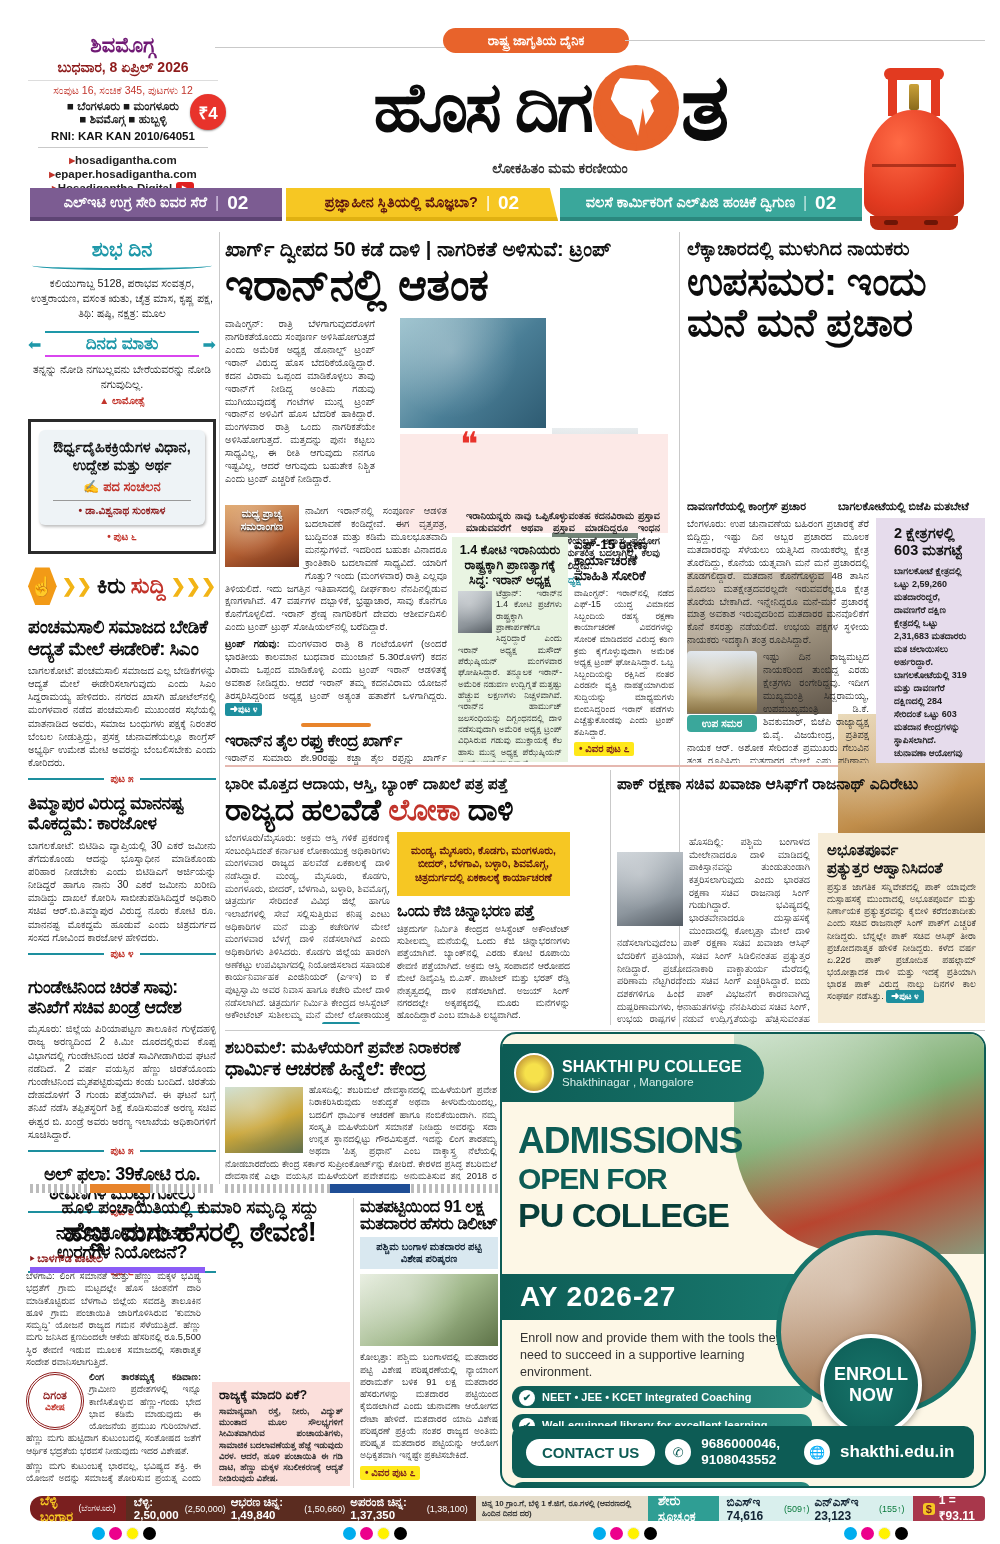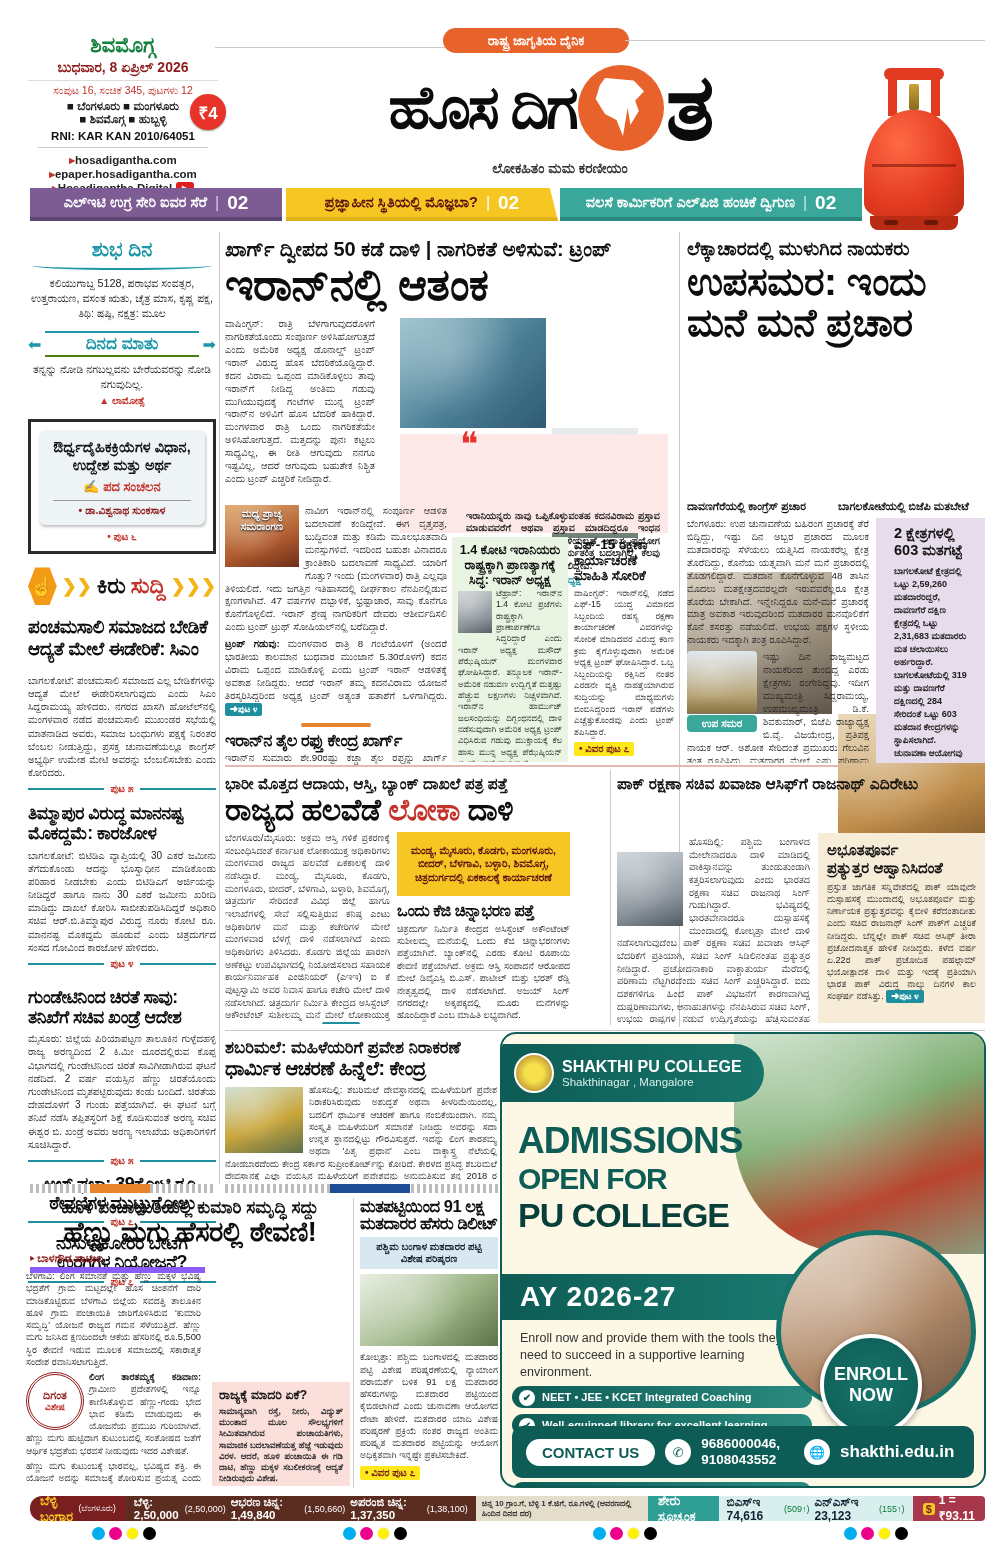--- a/index.html
+++ b/index.html
@@ -28,41 +28,41 @@
 
 <div class="page">
 
   <div class="abs" style="left:443px;top:28px;width:186px;height:25px;background:#e8632b;border-radius:13px;display:flex;align-items:center;justify-content:center;">
     <span style="color:#fff;font-weight:bold;font-size:13px;">ರಾಷ್ಟ್ರ ಜಾಗೃತಿಯ ದೈನಿಕ</span>
   </div>
   <div class="abs hline" style="left:625px;top:40px;width:360px;"></div>
   <div class="abs hline" style="left:215px;top:47px;width:230px;"></div>
 
   <div class="abs" style="left:28px;top:33px;width:190px;text-align:center;">
-    <div style="color:#15803d;font-weight:900;font-size:21px;">ಶಿವಮೊಗ್ಗ</div>
+    <div style="color:#701a75;font-weight:900;font-size:21px;">ಶಿವಮೊಗ್ಗ</div>
     <div style="color:#8e1b1b;font-weight:bold;font-size:14px;margin-top:2px;">ಬುಧವಾರ, 8 ಏಪ್ರಿಲ್ 2026</div>
     <div style="color:#c2342b;font-size:10.5px;margin-top:4px;border-top:1px solid #ddd;padding-top:3px;">ಸಂಪುಟ 16, ಸಂಚಿಕೆ 345, ಪುಟಗಳು 12</div>
     <div style="color:#1a1a1a;font-weight:bold;font-size:11.5px;margin-top:3px;">■ ಬೆಂಗಳೂರು  ■ ಮಂಗಳೂರು</div>
     <div style="color:#1a1a1a;font-weight:bold;font-size:11.5px;">■ ಶಿವಮೊಗ್ಗ  ■ ಹುಬ್ಬಳ್ಳಿ</div>
     <div style="color:#111;font-weight:bold;font-size:11.5px;margin-top:4px;">RNI: KAR KAN 2010/64051</div>
     <div class="hline" style="margin:5px 10px;"></div>
     <div style="color:#222;font-weight:bold;font-size:11.5px;"><span style="color:#c2342b;">▸</span><span>hosadigantha.com</span></div>
     <div style="color:#222;font-weight:bold;font-size:11.5px;"><span style="color:#c2342b;">▸</span><span>epaper.hosadigantha.com</span></div>
     <div style="color:#222;font-weight:bold;font-size:11.5px;display:flex;align-items:center;justify-content:center;gap:4px;">
       <span><span style="color:#c2342b;">▸</span><span>Hosadigantha Digital</span></span>
       <span style="display:inline-flex;align-items:center;justify-content:center;width:18px;height:13px;background:#e02020;border-radius:3px;color:#fff;font-size:8px;">▶</span>
     </div>
   </div>
 
   <div class="abs" style="left:190px;top:94px;width:36px;height:36px;background:#e8332b;border-radius:50%;display:flex;align-items:center;justify-content:center;box-shadow:0 1px 2px rgba(0,0,0,.4);">
     <span style="color:#fff;font-weight:900;font-size:17px;">₹4</span>
   </div>
 
   <div class="abs" style="left:235px;top:48px;width:630px;height:120px;display:flex;align-items:center;justify-content:center;">
-    <span style="font-size:60px;font-weight:900;color:#0b0b0b;letter-spacing:-3px;">ಹೊಸ ದಿಗ</span>
+    <span style="font-size:69px;font-weight:900;color:#0b0b0b;letter-spacing:-3px;">ಹೊಸ ದಿಗ</span>
     <span style="position:relative;width:86px;height:86px;margin:0 2px;border-radius:50%;border:7px dashed #e8632b;background:#e8632b;display:flex;align-items:center;justify-content:center;">
       <span style="display:block;width:52px;height:60px;background:#fff;clip-path:polygon(20% 0,75% 4%,95% 22%,78% 38%,85% 55%,55% 98%,42% 70%,20% 60%,2% 35%,10% 12%);"></span>
       <span style="position:absolute;bottom:6px;left:38px;width:10px;height:30px;background:#e8632b;clip-path:polygon(50% 0,100% 100%,0 100%);"></span>
     </span>
     <span style="font-size:92px;font-weight:900;color:#0b0b0b;letter-spacing:-3px;">ತ</span>
   </div>
   <div class="abs" style="left:430px;top:160px;width:260px;text-align:center;color:#333;font-weight:bold;font-size:14px;">ಲೋಕಹಿತಂ ಮಮ ಕರಣೀಯಂ</div>
 
   <div class="abs" style="left:862px;top:68px;width:104px;height:165px;">
     <div style="position:absolute;left:22px;top:0;width:60px;height:12px;background:#e23a20;border-radius:6px;"></div>
@@ -101,21 +101,21 @@
 
   <div class="abs" style="left:28px;top:238px;width:188px;">
     <div style="text-align:center;">
       <div style="color:#1e98a9;font-weight:900;font-size:20px;">ಶುಭ ದಿನ</div>
       <div style="height:9px;border-bottom:2px solid #1e98a9;border-radius:0 0 50% 50%;margin:0 4px 6px;"></div>
       <div style="font-size:10.8px;color:#222;line-height:1.4;">ಕಲಿಯುಗಾಬ್ದ 5128, ಪರಾಭವ ಸಂವತ್ಸರ, ಉತ್ತರಾಯಣ, ವಸಂತ ಋತು, ಚೈತ್ರ ಮಾಸ, ಕೃಷ್ಣ ಪಕ್ಷ, ತಿಥಿ: ಷಷ್ಠಿ, ನಕ್ಷತ್ರ: ಮೂಲ</div>
     </div>
     <div style="text-align:center;margin-top:10px;">
       <div style="display:flex;align-items:center;gap:4px;color:#1e98a9;">
         <span>⬅</span>
-        <span style="flex:1;font-weight:900;font-size:17px;border-top:2px solid #1e98a9;border-bottom:2px solid #4d7c0f;padding:1px 0;">ದಿನದ ಮಾತು</span>
+        <span style="flex:1;font-weight:900;font-size:17px;border-top:2px solid #1e98a9;border-bottom:2px solid #d946ef;padding:1px 0;">ದಿನದ ಮಾತು</span>
         <span>➡</span>
       </div>
       <div style="font-size:10.8px;color:#222;margin-top:5px;line-height:1.4;">ತನ್ನನ್ನು ನೋಡಿ ನಗಬಲ್ಲವನು ಬೇರೆಯವರನ್ನು ನೋಡಿ ನಗುವುದಿಲ್ಲ.</div>
       <div style="color:#c2342b;font-weight:bold;font-size:10px;margin-top:2px;">▲ ಲಾಮೋತ್ಸೆ</div>
     </div>
     <div style="border:3px solid #2b2b2b;margin-top:12px;padding:8px;position:relative;">
       <div style="background:#eef3f6;border-radius:6px;padding:8px 0;text-align:center;box-shadow:1px 2px 3px rgba(0,0,0,.25);">
         <div style="font-weight:900;font-size:14.5px;color:#111;line-height:1.3;">ಔರ್ಧ್ವದೈಹಿಕಕ್ರಿಯೆಗಳ ವಿಧಾನ, ಉದ್ದೇಶ ಮತ್ತು ಅರ್ಥ</div>
         <div style="color:#c2342b;font-weight:900;font-size:13px;margin-top:4px;">✍ ಪದ ಸಂಚಲನ</div>
         <div style="border-top:1px solid #999;margin:5px 14px 0;padding-top:3px;color:#8e1b1b;font-weight:bold;font-size:10.5px;">• ಡಾ.ವಿಶ್ವನಾಥ ಸುಂಕಸಾಳ</div>
@@ -125,21 +125,21 @@
     <div style="display:flex;align-items:center;justify-content:center;gap:5px;margin-top:12px;">
       <span style="width:40px;height:40px;background:#f29a16;clip-path:polygon(25% 3%,75% 3%,100% 50%,75% 97%,25% 97%,0 50%);display:flex;align-items:center;justify-content:center;color:#fff;font-size:19px;">☝</span>
       <span style="color:#f2b416;font-weight:900;font-size:18px;">❯❯</span>
       <span style="font-weight:900;font-size:22px;color:#111;">ಕಿರು</span>
       <span style="font-weight:900;font-size:22px;color:#c2342b;">ಸುದ್ದಿ</span>
       <span style="color:#f2b416;font-weight:900;font-size:18px;">❯❯❯</span>
     </div>
 
     <div style="margin-top:10px;">
       <div class="headline" style="font-size:18.5px;line-height:1.15;">ಪಂಚಮಸಾಲಿ ಸಮಾಜದ ಬೇಡಿಕೆ ಆದ್ಯತೆ ಮೇಲೆ ಈಡೇರಿಕೆ: ಸಿಎಂ</div>
-      <div class="body-txt" style="font-size:10px;margin-top:15px;">ಬಾಗಲಕೋಟೆ: ಪಂಚಮಸಾಲಿ ಸಮಾಜದ ಎಲ್ಲ ಬೇಡಿಕೆಗಳನ್ನು ಆದ್ಯತೆ ಮೇಲೆ ಈಡೇರಿಸಲಾಗುವುದು ಎಂದು ಸಿಎಂ ಸಿದ್ದರಾಮಯ್ಯ ಹೇಳಿದರು. ನಗರದ ಖಾಸಗಿ ಹೋಟೆಲ್‌ನಲ್ಲಿ ಮಂಗಳವಾರ ನಡೆದ ಪಂಚಮಸಾಲಿ ಮುಖಂಡರ ಸಭೆಯಲ್ಲಿ ಮಾತನಾಡಿದ ಅವರು, ಸಮಾಜ ಬಂಧುಗಳು ಪಕ್ಷಕ್ಕೆ ನಿರಂತರ ಬೆಂಬಲ ನೀಡುತ್ತಿದ್ದು, ಪ್ರಸಕ್ತ ಚುನಾವಣೆಯಲ್ಲೂ ಕಾಂಗ್ರೆಸ್ ಅಭ್ಯರ್ಥಿ ಉಮೇಶ ಮೇಟಿ ಅವರನ್ನು ಬೆಂಬಲಿಸಬೇಕು ಎಂದು ಕೋರಿದರು.</div>
+      <div class="body-txt" style="font-size:10px;margin-top:5px;">ಬಾಗಲಕೋಟೆ: ಪಂಚಮಸಾಲಿ ಸಮಾಜದ ಎಲ್ಲ ಬೇಡಿಕೆಗಳನ್ನು ಆದ್ಯತೆ ಮೇಲೆ ಈಡೇರಿಸಲಾಗುವುದು ಎಂದು ಸಿಎಂ ಸಿದ್ದರಾಮಯ್ಯ ಹೇಳಿದರು. ನಗರದ ಖಾಸಗಿ ಹೋಟೆಲ್‌ನಲ್ಲಿ ಮಂಗಳವಾರ ನಡೆದ ಪಂಚಮಸಾಲಿ ಮುಖಂಡರ ಸಭೆಯಲ್ಲಿ ಮಾತನಾಡಿದ ಅವರು, ಸಮಾಜ ಬಂಧುಗಳು ಪಕ್ಷಕ್ಕೆ ನಿರಂತರ ಬೆಂಬಲ ನೀಡುತ್ತಿದ್ದು, ಪ್ರಸಕ್ತ ಚುನಾವಣೆಯಲ್ಲೂ ಕಾಂಗ್ರೆಸ್ ಅಭ್ಯರ್ಥಿ ಉಮೇಶ ಮೇಟಿ ಅವರನ್ನು ಬೆಂಬಲಿಸಬೇಕು ಎಂದು ಕೋರಿದರು.</div>
       <div class="pageref">
           <span>ಪುಟ ೫</span>
         </div>
     </div>
     <div style="margin-top:8px;">
       <div class="headline" style="font-size:17.5px;line-height:1.15;">ತಿಮ್ಮಾಪುರ ವಿರುದ್ಧ ಮಾನನಷ್ಟ ಮೊಕದ್ದಮೆ: ಕಾರಜೋಳ</div>
       <div class="body-txt" style="font-size:10px;margin-top:5px;">ಬಾಗಲಕೋಟೆ: ಬಿಟಿಡಿಎ ವ್ಯಾಪ್ತಿಯಲ್ಲಿ 30 ಎಕರೆ ಜಮೀನು ತೆಗೆದುಕೊಂಡು ಆದನ್ನು ಭೂಸ್ವಾಧೀನ ಮಾಡಿಕೊಂಡು ಪರಿಹಾರ ನೀಡಬೇಕು ಎಂದು ಬಿಟಿಡಿಎಗೆ ಅರ್ಜಿಯನ್ನು ನೀಡಿದ್ದರೆ ಹಾಗೂ ನಾನು 30 ಎಕರೆ ಜಮೀನು ಖರೀದಿ ಮಾಡಿದ್ದು ದಾಖಲೆ ಕೋರಿಸಿ ಸಾಬೀತುಪಡಿಸಿದಿದ್ದರೆ ಅಧಿಕಾರಿ ಸಚಿವ ಆರ್.ಬಿ.ತಿಮ್ಮಾಪುರ ವಿರುದ್ಧ ನೂರು ಕೋಟಿ ರೂ. ಮಾನನಷ್ಟ ಮೊಕದ್ದಮೆ ಹೂಡುವೆ ಎಂದು ಚಿತ್ರದುರ್ಗದ ಸಂಸದ ಗೋವಿಂದ ಕಾರಜೋಳ ಹೇಳಿದರು.</div>
       <div class="pageref">
           <span>ಪುಟ ೪</span>
         </div>

